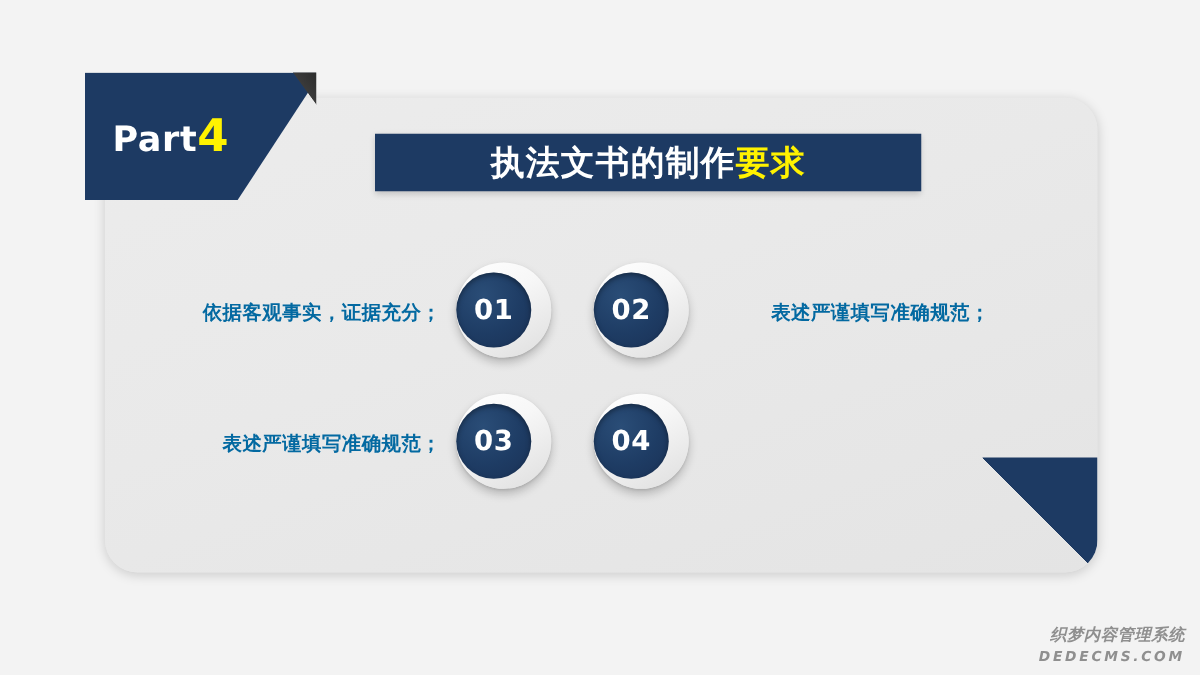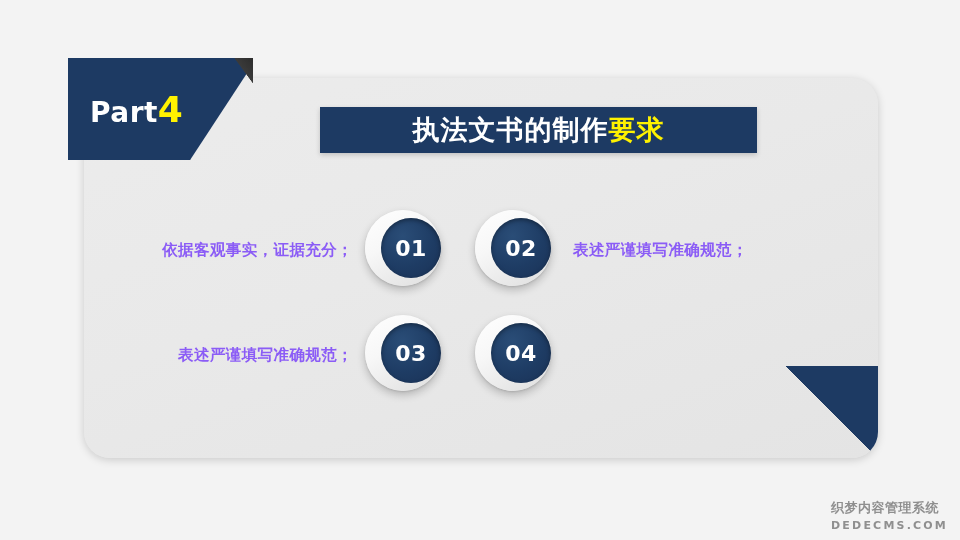--- a/index.html
+++ b/index.html
@@ -93,42 +93,41 @@
     position: absolute;
     left: 300px;
     top: 107px;
     width: 437px;
     height: 46px;
     background: #1d3a63;
     display: flex;
     align-items: center;
     justify-content: center;
     box-shadow: 0 2px 5px rgba(0,0,0,0.18);
-    margin-left: 20px;
   }
   #title-text {
     font-size: 27px;
     font-weight: bold;
     letter-spacing: 1px;
     white-space: nowrap;
   }
   .t-white { color: #ffffff; }
   .t-yellow { color: #fff200; }
 
   
   .circle {
     position: absolute;
     width: 76px;
     height: 76px;
     border-radius: 50%;
     background: linear-gradient(150deg, #ffffff 0%, #f7f7f7 40%, #dedede 100%);
     box-shadow: 0 4px 8px rgba(0,0,0,0.22), 0 1px 2px rgba(0,0,0,0.10);
     display: flex;
     align-items: center;
-    justify-content: flex-end;
+    justify-content: flex-start;
   }
   .circle-inner {
     width: 60px;
     height: 60px;
     border-radius: 50%;
     background: radial-gradient(circle at 36% 30%, #2a4d77 0%, #1e3c64 55%, #1a3155 100%);
     box-shadow: inset 0 2px 4px rgba(0,0,0,0.35);
     display: flex;
     align-items: center;
     justify-content: center;
@@ -141,39 +140,41 @@
   }
 
   #circle-01 { left: 365px; top: 210px; }
   #circle-02 { left: 475px; top: 210px; }
   #circle-03 { left: 365px; top: 315px; }
   #circle-04 { left: 475px; top: 315px; }
 
   
   .item-text {
     position: absolute;
-    color: #8b5cf6;
+    color: #0369a1;
     font-size: 15.5px;
     font-weight: bold;
     letter-spacing: 0.4px;
     white-space: nowrap;
+    margin-left: 44px;
   }
   #text-01 { right: 607px; top: 240px; }
   #text-02 { left: 573px; top: 240px; }
   #text-03 { right: 607px; top: 345px; }
   #text-04 { left: 573px; top: 345px; }
 
   
   #watermark {
     position: absolute;
     right: 12px;
     bottom: 8px;
-    text-align: left;
+    text-align: right;
     color: #9a9a9a;
     user-select: none;
+    font-style: italic;
   }
   #wm-cn {
     font-size: 13px;
     font-weight: bold;
     letter-spacing: 0.5px;
     color: #8f8f8f;
   }
   #wm-en {
     font-size: 11px;
     font-weight: bold;

